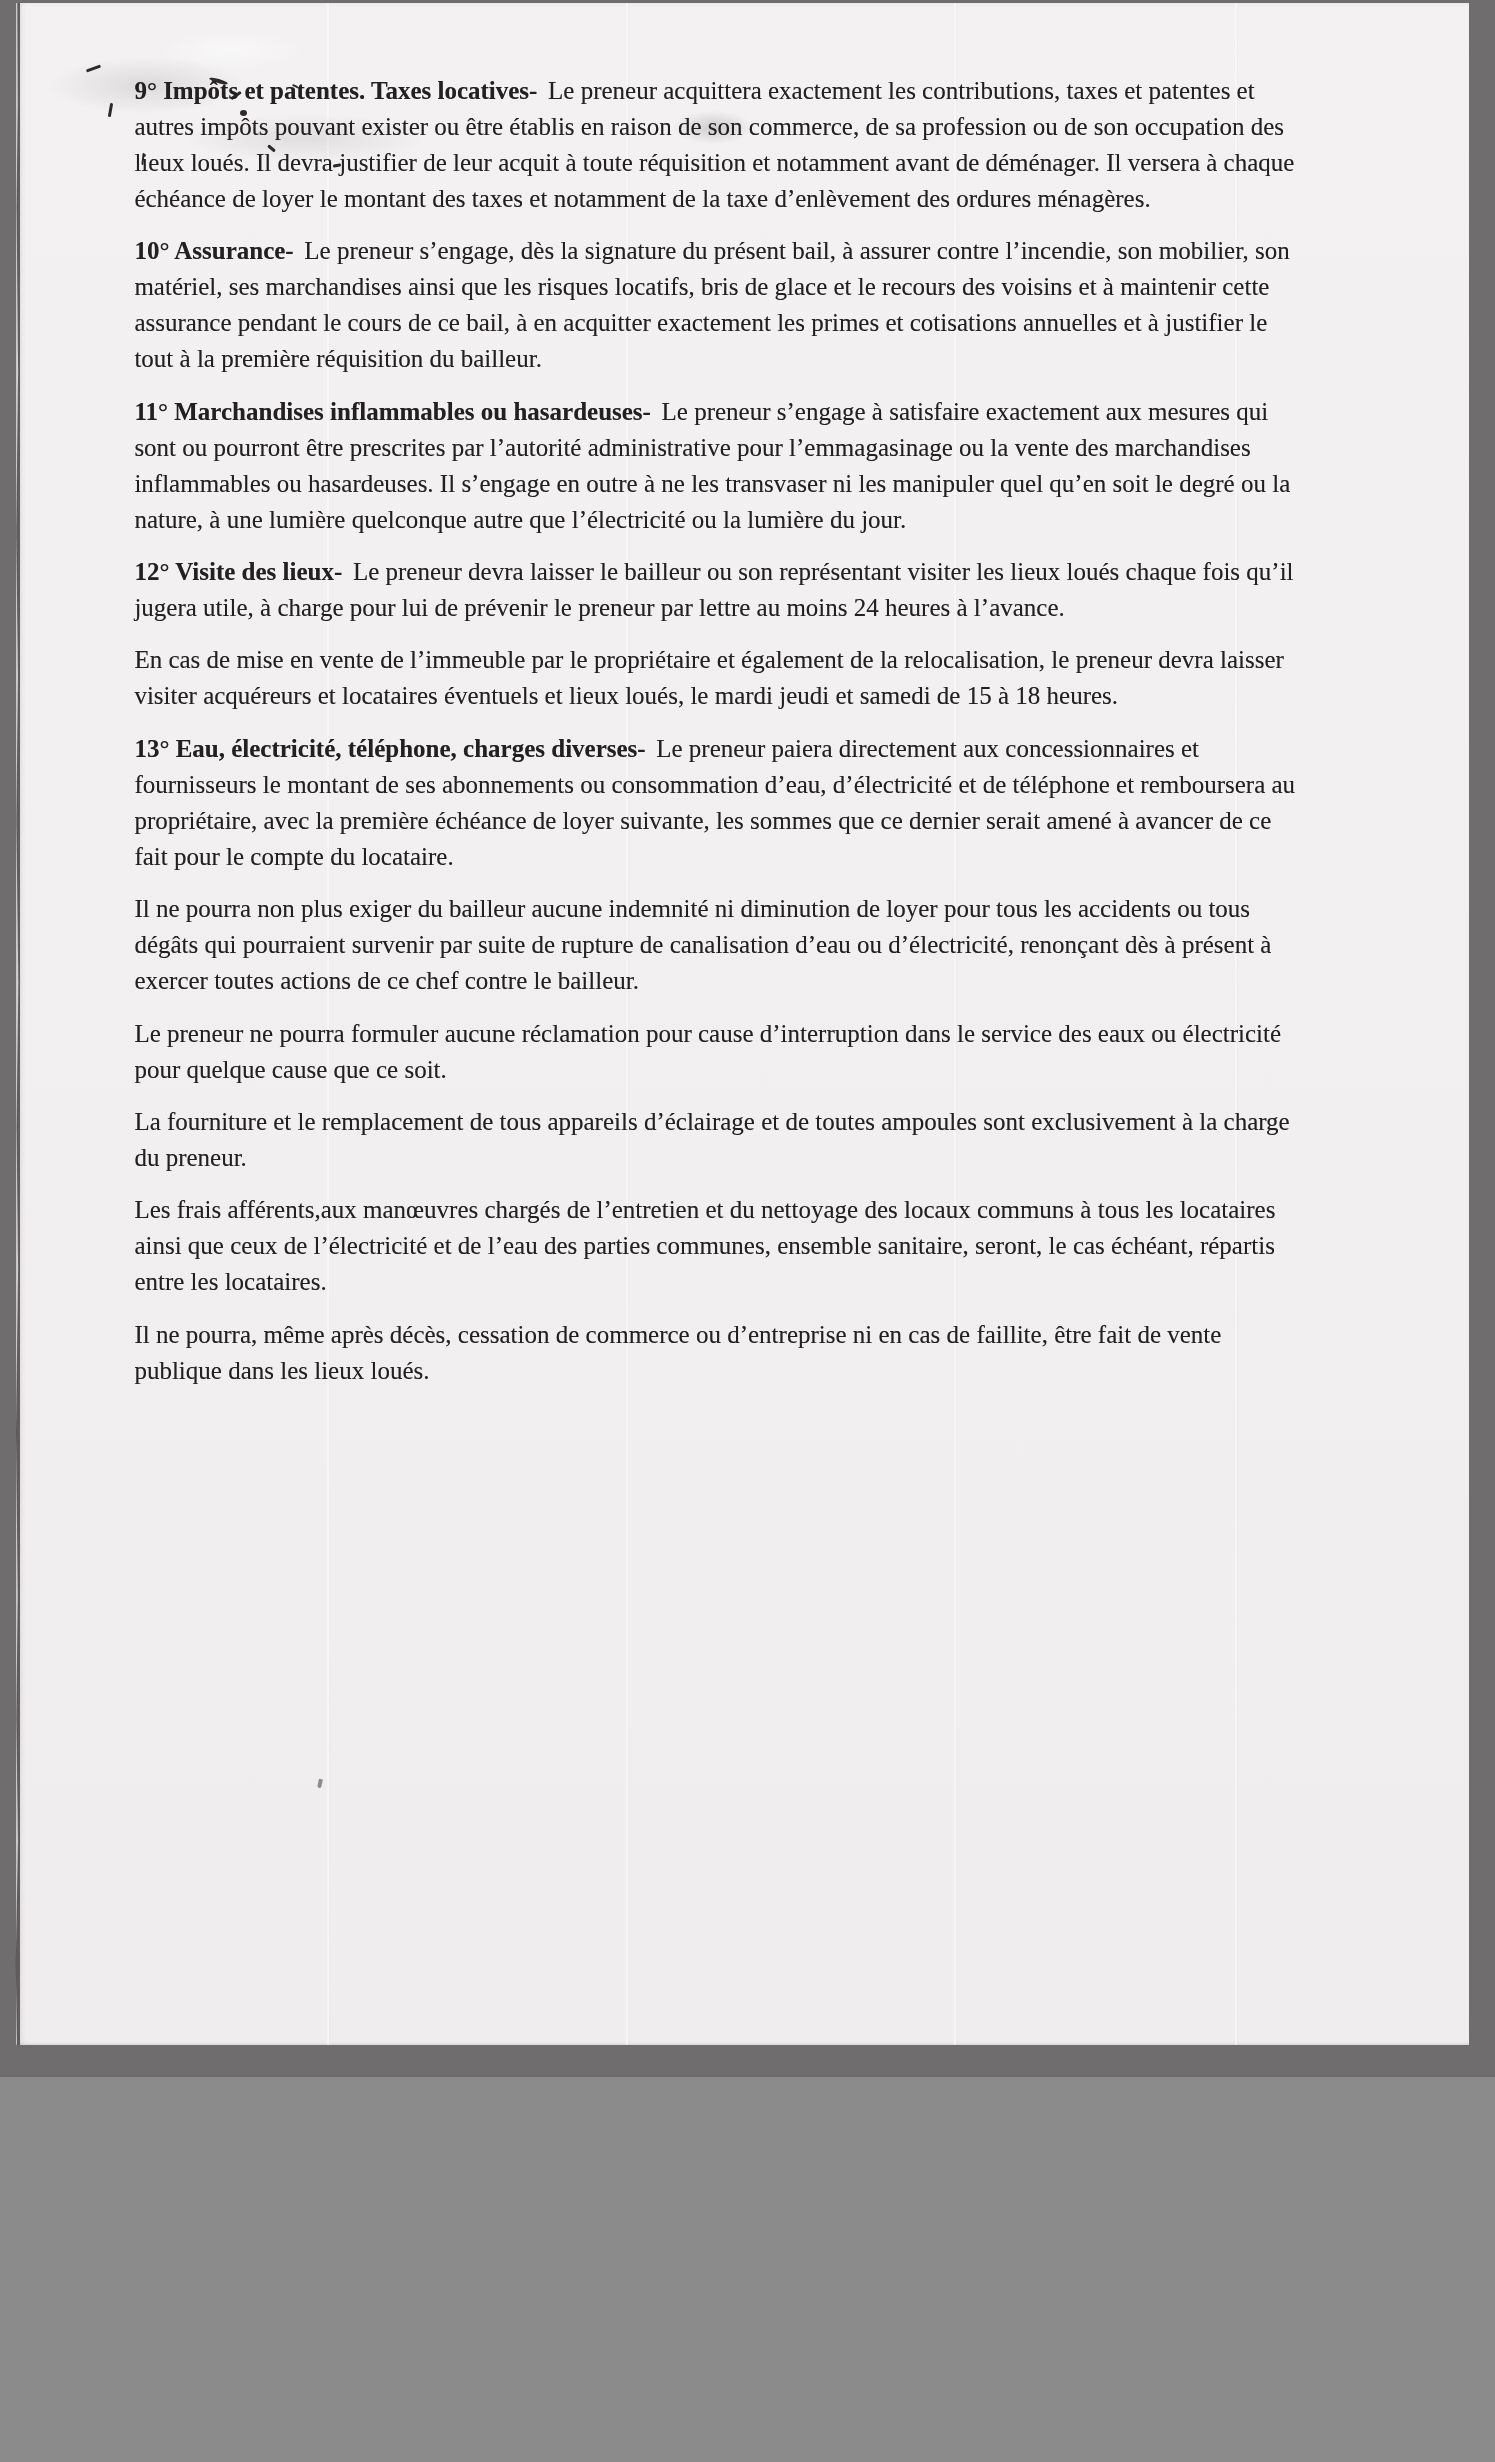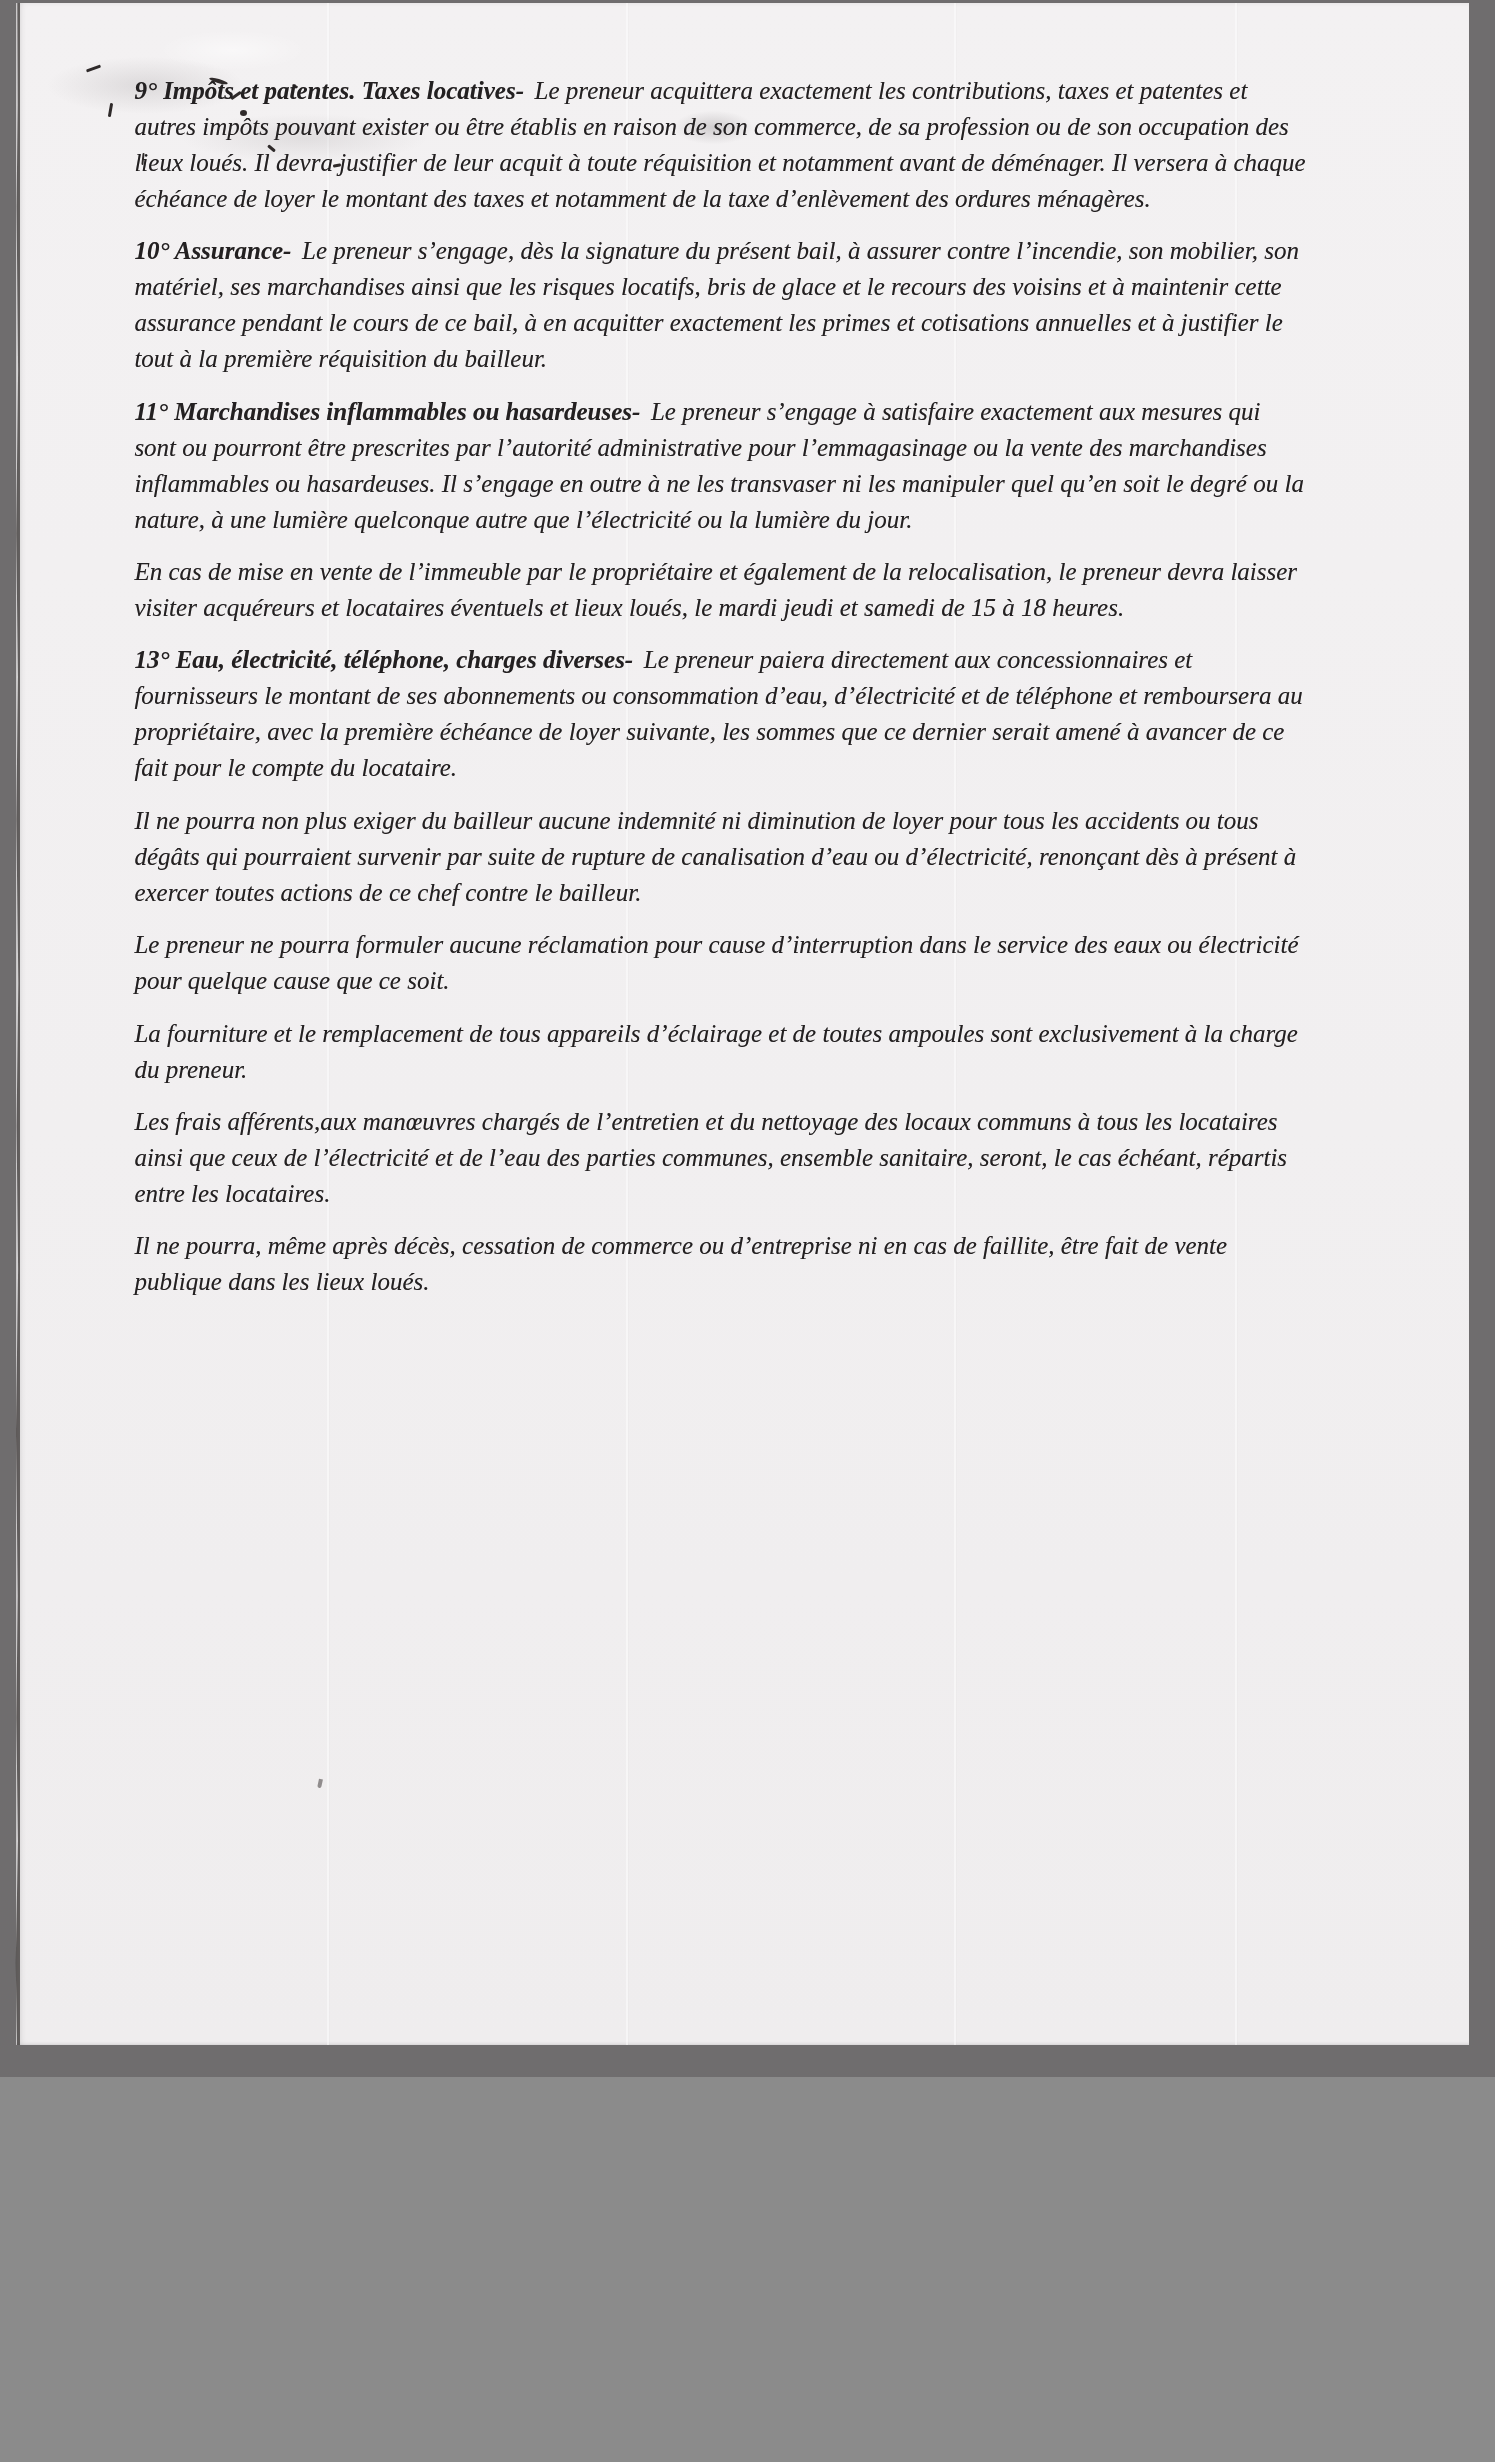--- a/index.html
+++ b/index.html
@@ -63,21 +63,20 @@
   .doc-text {
     position: absolute;
     left: 118px;
     top: 70px;
     width: 1173px;
     font-size: 25px;
     line-height: 36px;
     color: #232021;
     text-shadow: 0 0 0.6px rgba(35,32,33,0.35);
     text-align: left;
-    font-style: italic;
   }
   .para { margin: 0 0 16.4px 0; }
   .para.indent { padding-left: 8.2px; }
   .clause-heading { font-weight: bold; margin-right: 10.6px; }
   .clause-heading:empty { margin-right: 0; }
   
   .artifact { position: absolute; }
   .crumple-shade {
     left: 23.5px; top: 11.7px; width: 481px; height: 176px;
     background:
@@ -129,20 +128,21 @@
 
     <div class="doc-text">
 
       <p class="para"><strong class="clause-heading">9° Impôts et patentes. Taxes locatives-</strong><span class="clause-body">Le preneur acquittera exactement les contributions, taxes et patentes et autres impôts pouvant exister ou être établis en raison de son commerce, de sa profession ou de son occupation des lieux loués. Il devra justifier de leur acquit à toute réquisition et notamment avant de déménager. Il versera à chaque échéance de loyer le montant des taxes et notamment de la taxe d’enlèvement des ordures ménagères.</span></p>
 
       <p class="para"><strong class="clause-heading">10° Assurance-</strong><span class="clause-body">Le preneur s’engage, dès la signature du présent bail, à assurer contre l’incendie, son mobilier, son matériel, ses marchandises ainsi que les risques locatifs, bris de glace et le recours des voisins et à maintenir cette assurance pendant le cours de ce bail, à en acquitter exactement les primes et cotisations annuelles et à justifier le tout à la première réquisition du bailleur.</span></p>
 
 
       <p class="para"><strong class="clause-heading">11° Marchandises inflammables ou hasardeuses-</strong><span class="clause-body">Le preneur s’engage à satisfaire exactement aux mesures qui sont ou pourront être prescrites par l’autorité administrative pour l’emmagasinage ou la vente des marchandises inflammables ou hasardeuses. Il s’engage en outre à ne les transvaser ni les manipuler quel qu’en soit le degré ou la nature, à une lumière quelconque autre que l’électricité ou la lumière du jour.</span></p>
 
+      <p class="para"><strong class="clause-heading">12° Visite des lieux-</strong><span class="clause-body">Le preneur devra laisser le bailleur ou son représentant visiter les lieux loués chaque fois qu’il jugera utile, à charge pour lui de prévenir le preneur par lettre au moins 24 heures à l’avance.</span></p>
 
       <p class="para"><strong class="clause-heading"></strong><span class="clause-body">En cas de mise en vente de l’immeuble par le propriétaire et également de la relocalisation, le preneur devra laisser visiter acquéreurs et locataires éventuels et lieux loués, le mardi jeudi et samedi de 15 à 18 heures.</span></p>
 
       <p class="para"><strong class="clause-heading">13° Eau, électricité, téléphone, charges diverses-</strong><span class="clause-body">Le preneur paiera directement aux concessionnaires et fournisseurs le montant de ses abonnements ou consommation d’eau, d’électricité et de téléphone et remboursera au propriétaire, avec la première échéance de loyer suivante, les sommes que ce dernier serait amené à avancer de ce fait pour le compte du locataire.</span></p>
 
       <p class="para"><strong class="clause-heading"></strong><span class="clause-body">Il ne pourra non plus exiger du bailleur aucune indemnité ni diminution de loyer pour tous les accidents ou tous dégâts qui pourraient survenir par suite de rupture de canalisation d’eau ou d’électricité, renonçant dès à présent à exercer toutes actions de ce chef contre le bailleur.</span></p>
 
       <p class="para"><strong class="clause-heading"></strong><span class="clause-body">Le preneur ne pourra formuler aucune réclamation pour cause d’interruption dans le service des eaux ou électricité pour quelque cause que ce soit.</span></p>
 
       <p class="para"><strong class="clause-heading"></strong><span class="clause-body">La fourniture et le remplacement de tous appareils d’éclairage et de toutes ampoules sont exclusivement à la charge du preneur.</span></p>

